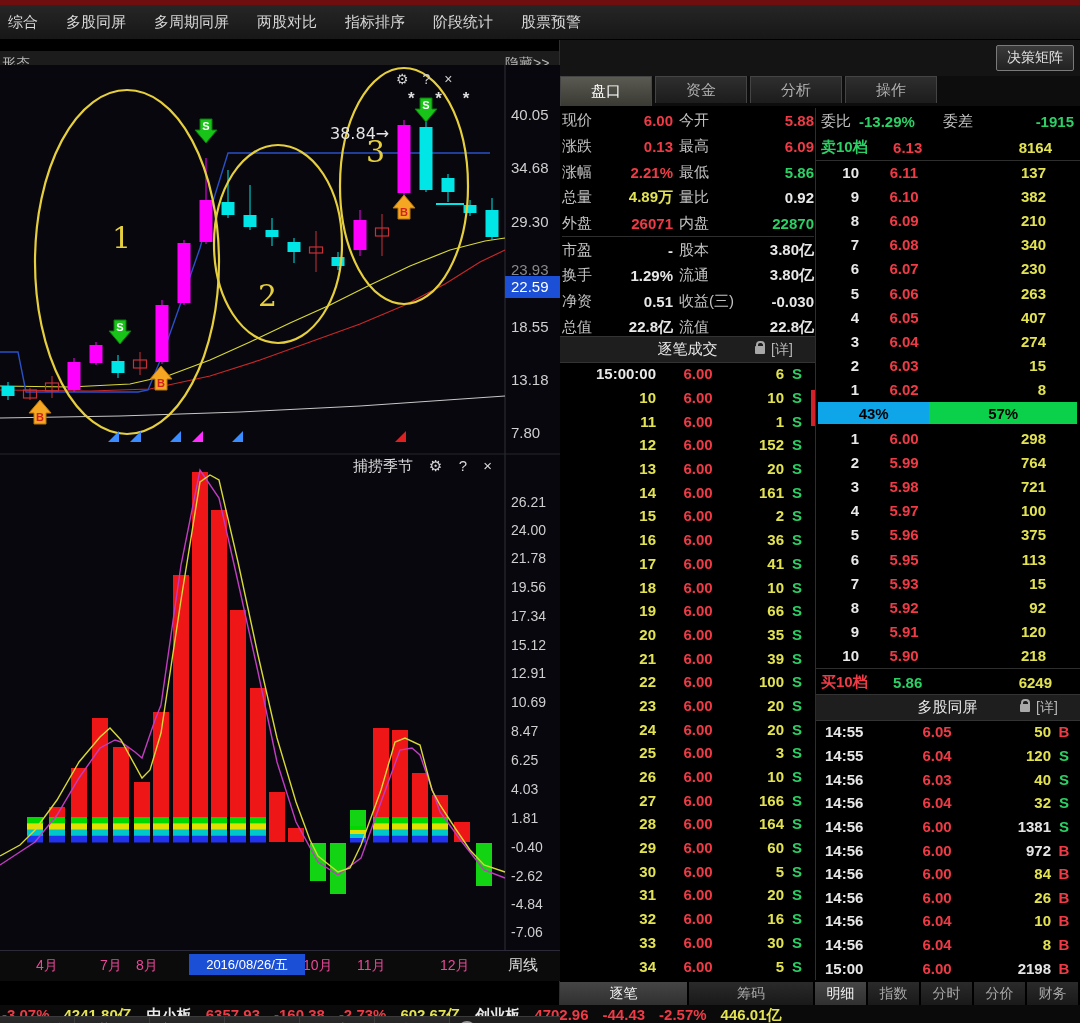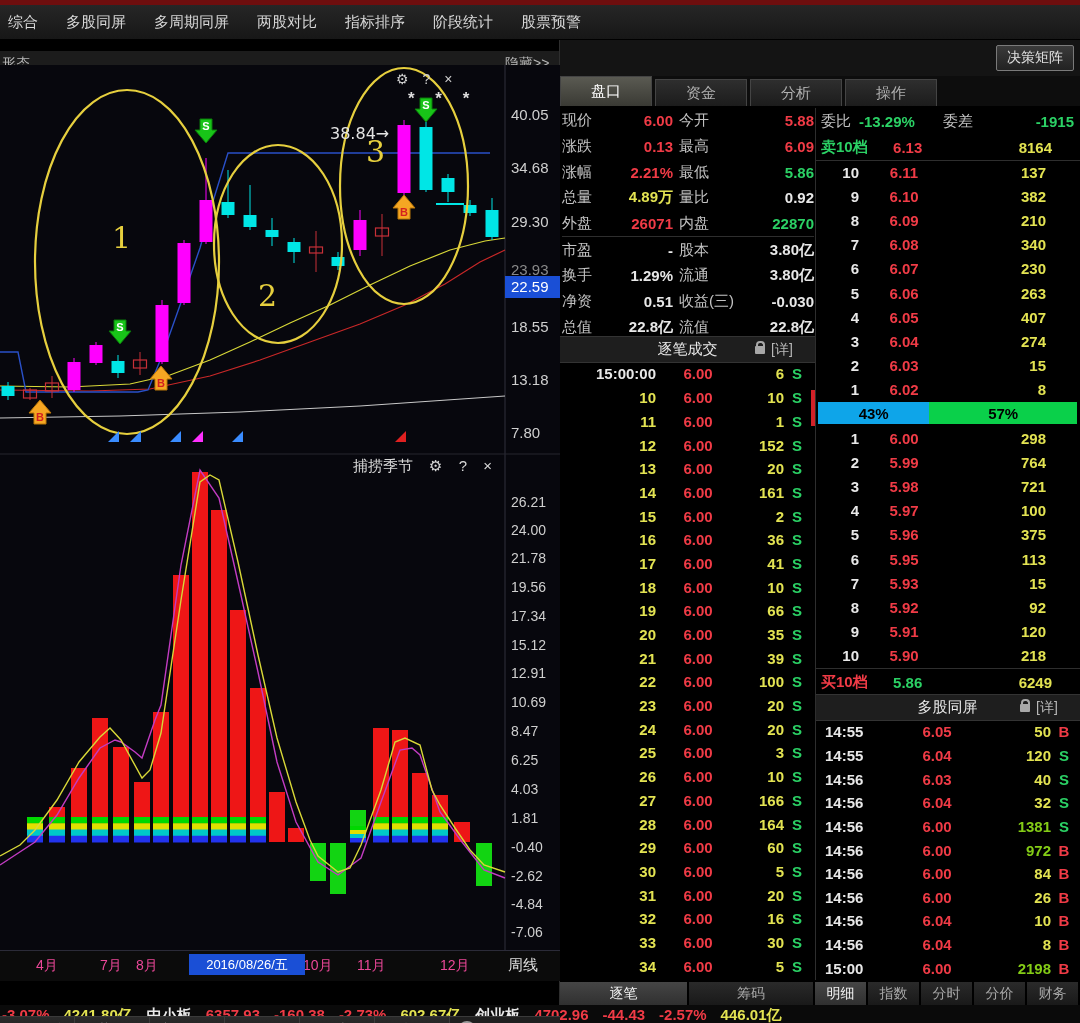--- a/index.html
+++ b/index.html
@@ -33,21 +33,21 @@
   .circle-btn{width:18px;height:18px;border-radius:50%;background:#9a9a9a;color:#2a2a2a;font-size:9px;
               display:flex;align-items:center;justify-content:center;margin-left:8px;}
   .ticker{left:0;top:1005px;width:1080px;height:18px;background:#0a0a0a;display:flex;gap:14px;
           align-items:flex-start;font-size:15px;font-weight:bold;padding-left:2px;white-space:nowrap;overflow:hidden;}
   .ticker span{line-height:20px;}
   
   .rp-header{left:560px;top:40px;width:520px;height:36px;background:#141414;}
   .rp-title{position:absolute;left:0;top:7px;width:440px;text-align:center;font-size:19px;font-weight:bold;color:#f2f2f2;letter-spacing:1px;}
   .matrix-btn{position:absolute;right:6px;top:5px;font-size:14px;color:#e0e0e0;background:linear-gradient(#3a3a3a,#222);
               border:1px solid #7a7a7a;border-radius:2px;padding:3px 10px;}
-  .rp-tabs{left:560px;top:76px;width:520px;height:30px;display:flex;align-items:flex-end;background:#0d0d0d;}
+  .rp-tabs{left:560px;top:76px;width:520px;height:30px;display:flex;align-items:flex-start;background:#0d0d0d;}
   .rp-tab{width:90px;height:26px;margin-right:3px;display:flex;align-items:center;justify-content:center;
           font-size:15px;color:#b0b0b0;background:linear-gradient(#2e2e2e,#1c1c1c);border:1px solid #444;border-bottom:none;}
   .rp-tab.active{background:linear-gradient(#5a5a52,#3a3a34);color:#fff;height:29px;}
   .quote-grid{left:562px;top:108px;width:252px;height:232px;display:flex;flex-direction:column;}
   .q-row{flex:1;display:flex;align-items:center;font-size:15px;}
   .q-sep{border-top:1px solid #2e2e2e;}
   .q-l{width:46px;color:#c2c2c2;}
   .q-l2{width:70px;color:#c2c2c2;text-align:left;padding-left:6px;}
   .q-v{flex:1;text-align:right;font-weight:bold;}
   .weibi-row{left:815px;top:108px;width:265px;height:26px;display:flex;align-items:center;font-size:15px;}
@@ -84,21 +84,21 @@
   .tr-f{width:26px;text-align:center;}
   .tt-t{width:70px;text-align:left;padding-left:10px;color:#e8e8e8;font-weight:bold;}
   .red-thumb{left:811px;top:390px;width:5px;height:36px;background:#d22128;}
   .bottom-tabs{left:560px;top:982px;width:520px;height:23px;display:flex;background:#111;z-index:2;}
   .b-tab{display:flex;align-items:center;justify-content:center;font-size:14px;color:#a8a8a8;
          background:linear-gradient(#2a2a2a,#191919);border-right:2px solid #000;}
   .b-tab.active{background:linear-gradient(#454545,#303030);color:#f0f0f0;}
   .vline{width:1px;background:#2e2e2e;}
   
   .c-red{color:#f03b46;} .c-green{color:#2bd165;} .c-yellow{color:#e3e352;}
-  .c-white{color:#e8e8e8;} .c-purple{color:#84cc16;}
+  .c-white{color:#e8e8e8;} .c-purple{color:#e5e5e5;}
 </style>
 </head>
 <body>
 
 <div class="app">
   <div class="abs topstrip"></div>
   <div class="abs menubar" id="menubar">
       <div class="menu-item">综合</div>
       <div class="menu-item">多股同屏</div>
       <div class="menu-item">多周期同屏</div>
@@ -569,21 +569,21 @@
     <span class="ob-head-price c-green">5.86</span>
     <span class="ob-head-vol c-yellow">6249</span>
   </div>
 
   <div class="abs list-header" style="left:560px;top:336px;width:255px;">
     <span class="lh-left-pad"></span>
     <span class="lh-title">逐笔成交</span>
     <span class="lock"></span>
     <span class="lh-detail">[详]</span>
   </div>
-  <div class="abs trade-list" id="tick-list" style="left:560px;top:362px;width:250px;height:616px;justify-content:flex-end;">
+  <div class="abs trade-list" id="tick-list" style="left:560px;top:362px;width:250px;height:616px;">
       <div class="tr-row">
         <span class="tr-t c-white">15:00:00</span>
         <span class="tr-p c-red">6.00</span>
         <span class="tr-v c-yellow">6</span>
         <span class="tr-f c-green">S</span>
       </div>
       <div class="tr-row">
         <span class="tr-t c-yellow">10</span>
         <span class="tr-p c-red">6.00</span>
         <span class="tr-v c-yellow">10</span>

